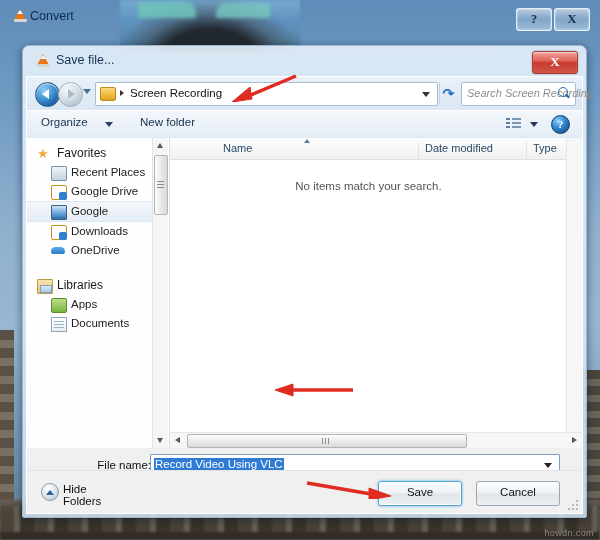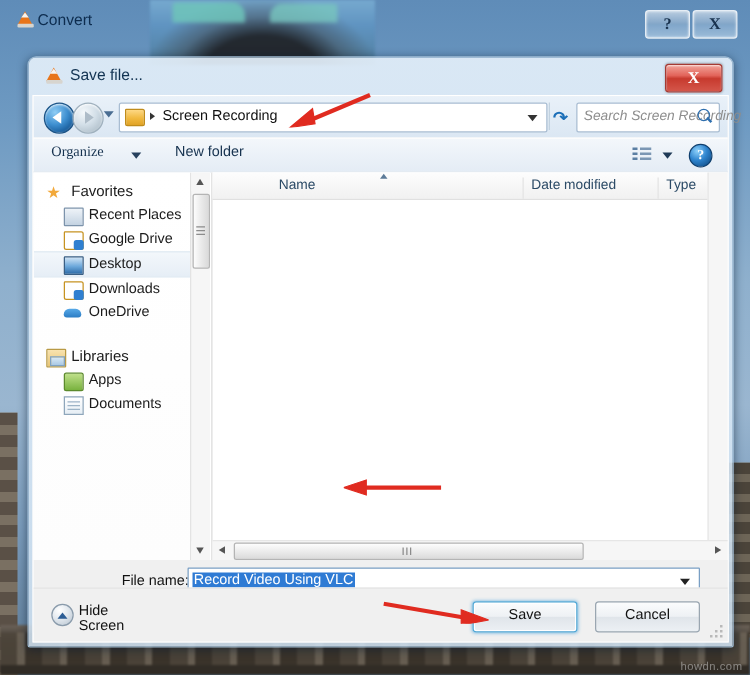--- a/index.html
+++ b/index.html
@@ -202,21 +202,21 @@
   #search-icon .stem{
     position:absolute;left:7px;top:8px;width:5px;height:1.6px;background:#2f6fae;transform:rotate(45deg);
   }
 
   
   #toolbar{
     position:absolute;left:0;top:33px;right:0;height:26px;
     background:linear-gradient(180deg,#f3f7fb 0%,#e4ecf5 100%);
     border-top:1px solid #ffffff;border-bottom:1px solid #c2d2e1;
   }
-  #organize-btn{position:absolute;left:14px;top:5px;font-size:11.5px;color:#16324f;font-family:Liberation Serif, serif;}
+  #organize-btn{position:absolute;left:14px;top:5px;font-size:11.5px;color:#16324f;}
   #organize-caret{
     position:absolute;left:78px;top:11px;width:0;height:0;
     border-left:4px solid transparent;border-right:4px solid transparent;border-top:5px solid #27415e;
   }
   #newfolder-btn{position:absolute;left:113px;top:5px;font-size:11.5px;color:#16324f;}
   #viewmode-icon{
     position:absolute;right:60px;top:6px;width:16px;height:13px;
   }
   #viewmode-icon i{position:absolute;left:0;width:4px;height:2px;background:#5b7fa3;}
   #viewmode-icon i:nth-child(1){top:1px;} #viewmode-icon i:nth-child(2){top:5px;} #viewmode-icon i:nth-child(3){top:9px;}
@@ -550,21 +550,21 @@
           <div class="nav-item nav-child">
             <span class="ico ico-pc"></span>
             <span class="txt">Recent Places</span>
           </div>
           <div class="nav-item nav-child">
             <span class="ico ico-folder ico-folder-blue"></span>
             <span class="txt">Google Drive</span>
           </div>
           <div class="nav-item nav-child selected">
             <span class="ico ico-monitor"></span>
-            <span class="txt">Desktop</span>
+            <span class="txt">Google</span>
           </div>
           <div class="nav-item nav-child">
             <span class="ico ico-folder ico-folder-blue"></span>
             <span class="txt">Downloads</span>
           </div>
           <div class="nav-item nav-child">
             <span class="ico ico-cloud"></span>
             <span class="txt">OneDrive</span>
           </div>
         </div>
@@ -595,20 +595,21 @@
         </div>
       </div>
 
       <div id="filelist">
         <div id="col-header">
           <div class="col" id="col-name">Name</div>
           <div id="col-sortmark"></div>
           <div class="col" id="col-date">Date modified</div>
           <div class="col" id="col-type">Type</div>
         </div>
+        <div id="empty-msg">No items match your search.</div>
 
         <div id="fl-vscroll"></div>
         <div id="fl-hscroll">
           <div class="h-arrow left">
               <i></i>
             </div>
           <div id="fl-hthumb"></div>
           <div class="h-arrow right">
               <i></i>
             </div>
@@ -626,21 +627,21 @@
       <div class="form-label" id="lbl-filetype">Save as type:</div>
       <div id="filetype-field">
         <span id="filetype-value">Containers (*.mp4)</span>
         <span class="fld-caret"></span>
       </div>
     </div>
 
     <div id="footer">
       <div id="hide-folders">
         <div id="hide-folders-icon"></div>
-        <div id="hide-folders-label">Hide Screen</div>
+        <div id="hide-folders-label">Hide Folders</div>
       </div>
       <div class="dlg-btn" id="save-button">Save</div>
       <div class="dlg-btn" id="cancel-button">Cancel</div>
       <div id="resize-grip">
         <i></i>
           <i></i>
           <i></i>
           <i></i>
           <i></i>
           <i></i>

